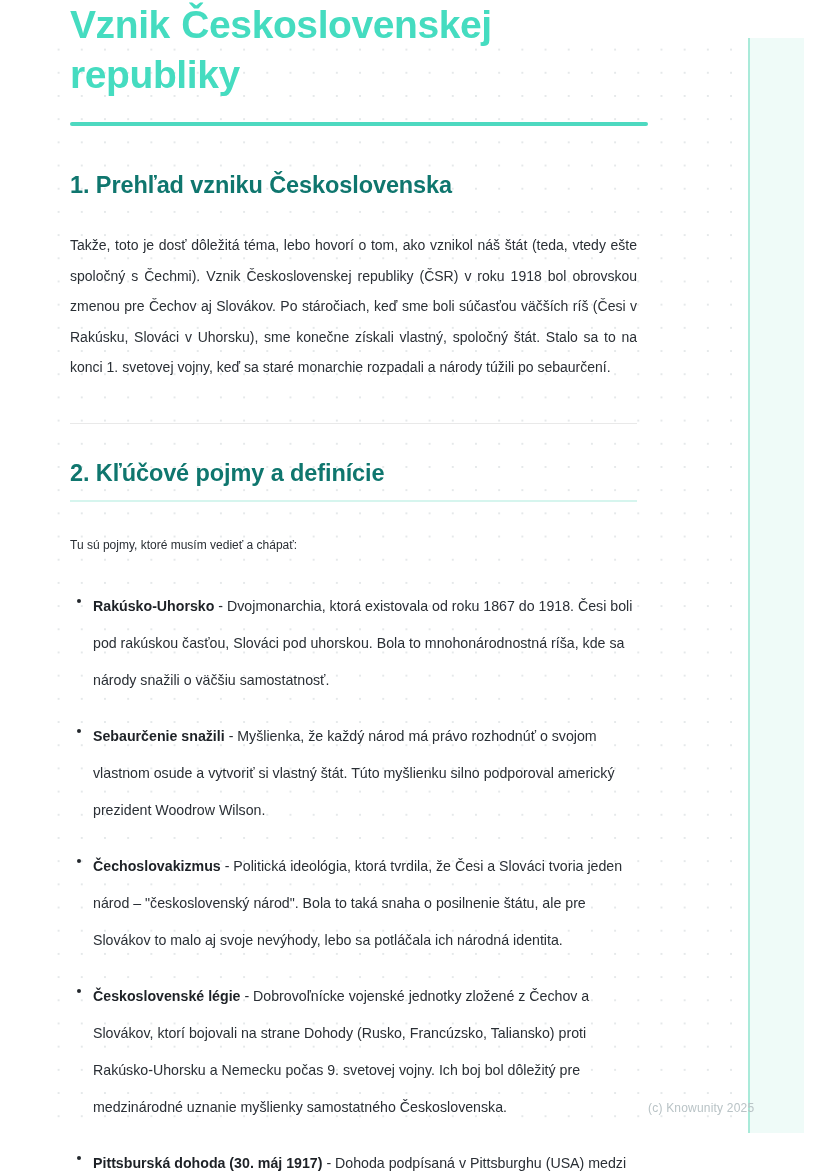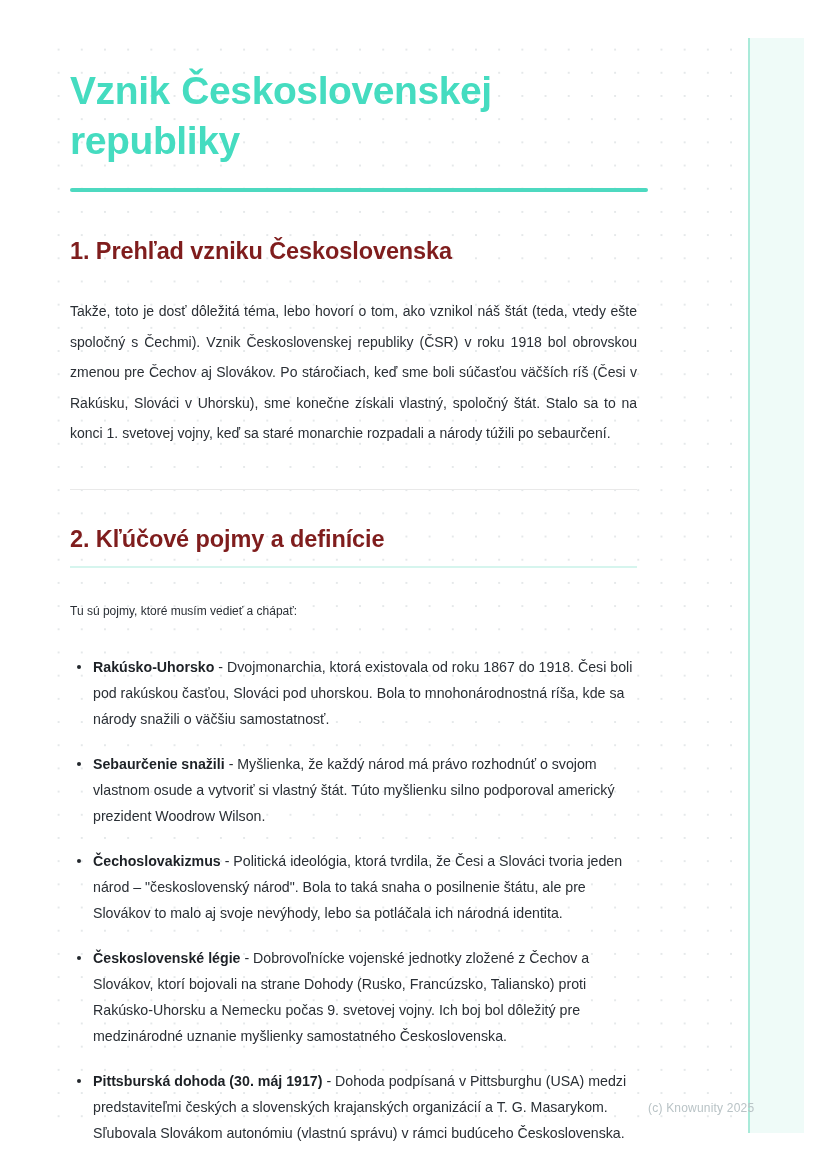--- a/index.html
+++ b/index.html
@@ -56,21 +56,20 @@
   #content {
     position: absolute;
     left: 70px;
     top: 0;
     width: 567px;
   }
 
   
   .doc-title {
     margin: 0;
-    padding-top: 66px;
     font-size: 39px;
     line-height: 50px;
     font-weight: 700;
     color: #45dcc0;
     letter-spacing: -0.4px;
     word-spacing: 1px;
   }
   .title-rule {
     margin-top: 22px;
     width: 578px;
@@ -81,21 +80,21 @@
 
   
   .section {
     position: relative;
   }
   .h2 {
     margin: 0;
     font-size: 23.5px;
     line-height: 30px;
     font-weight: 700;
-    color: #7f1d1d;
+    color: #0f766e;
     letter-spacing: -0.1px;
   }
   .h2-rule-light {
     margin-top: 12px;
     width: 567px;
     height: 2px;
     background: #d6f5ee;
   }
 
   .sep-dashed {
@@ -124,21 +123,21 @@
   ul.terms {
     list-style: none;
     margin: 0;
     padding: 0;
   }
   ul.terms > li {
     position: relative;
     padding-left: 23px;
     margin-bottom: 19px;
     font-size: 14.2px;
-    line-height: 26px;
+    line-height: 37px;
     color: #2a2f35;
   }
   ul.terms > li:last-child { margin-bottom: 0; }
   ul.terms > li::before {
     content: "";
     position: absolute;
     left: 7px;
     top: 11px;
     width: 4.2px;
     height: 4.2px;

